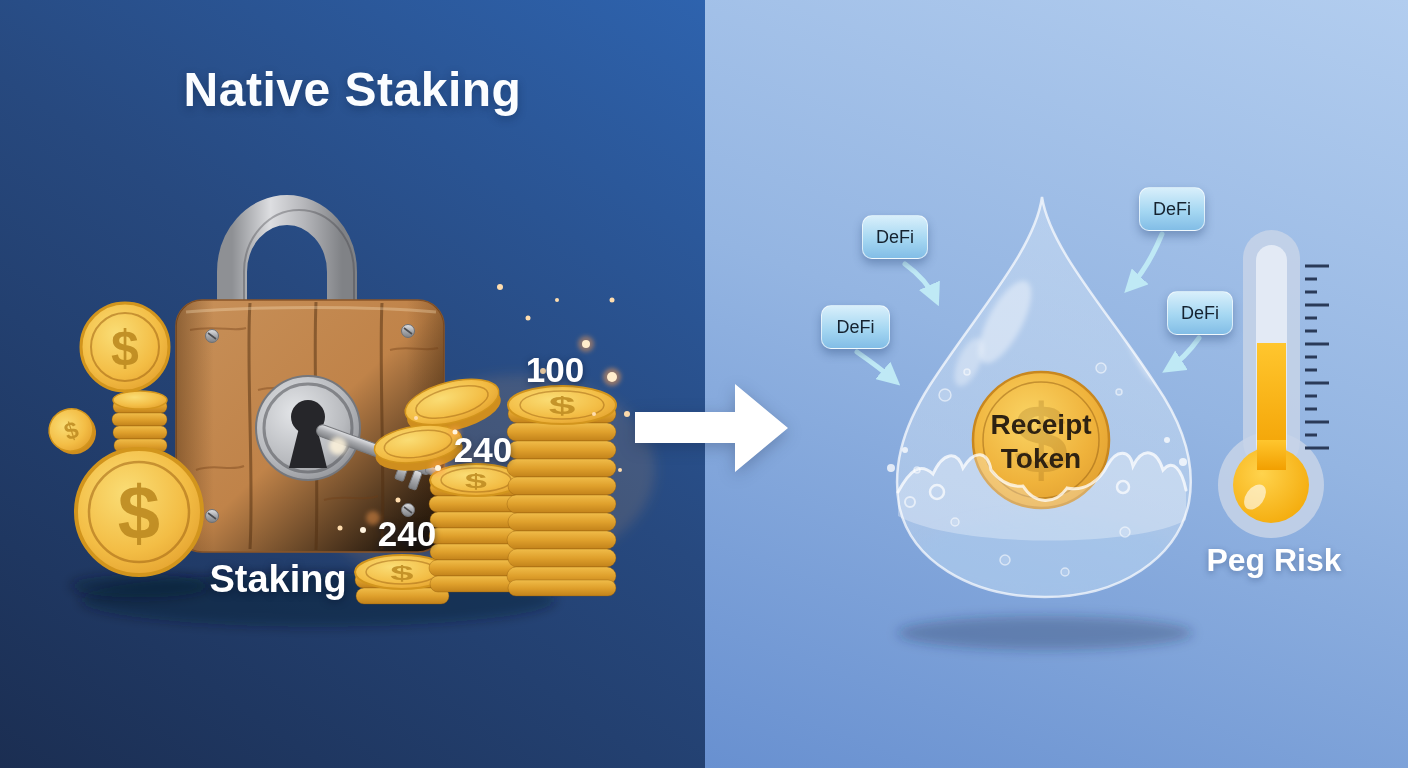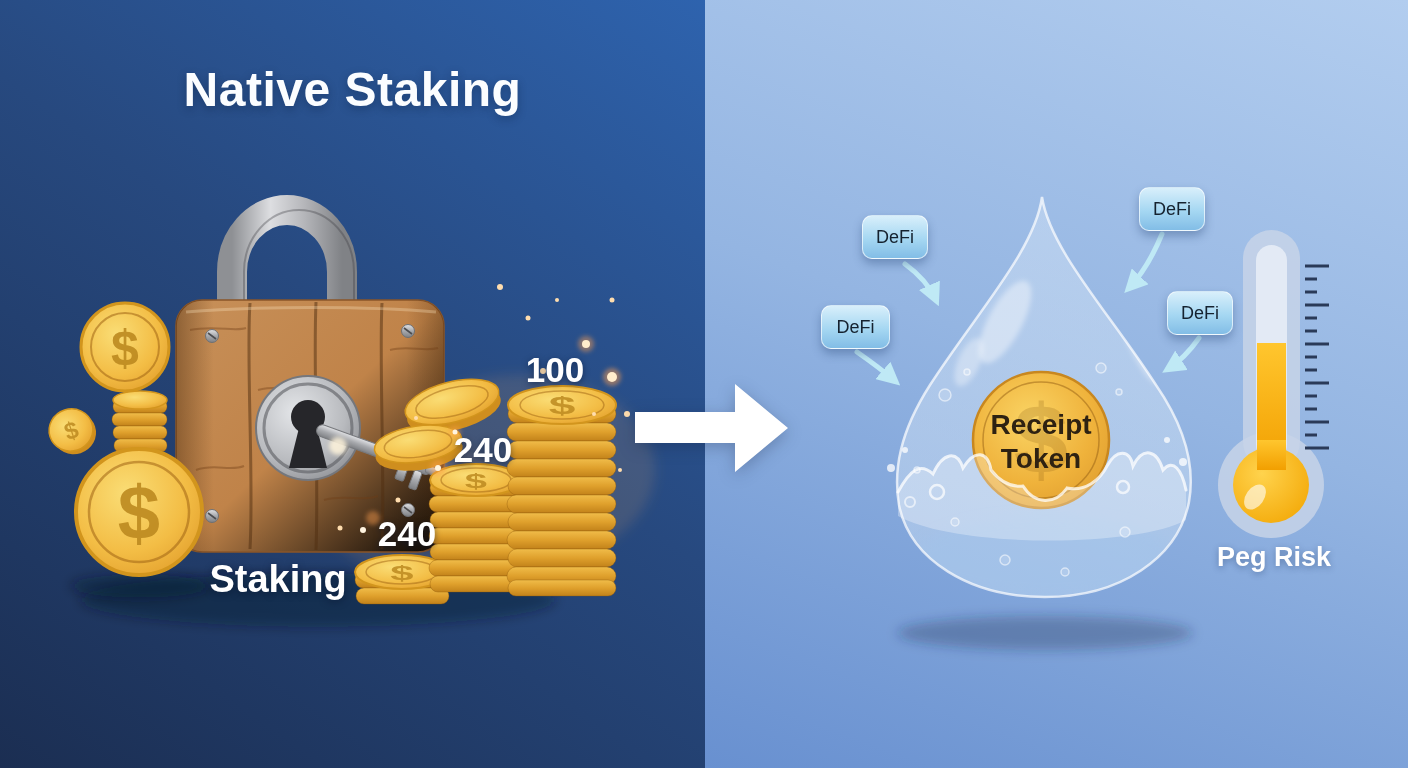--- a/index.html
+++ b/index.html
@@ -39,21 +39,21 @@
     border:1px solid rgba(255,255,255,.65);
     box-shadow:0 5px 10px rgba(30,60,110,.35);
     font-size:18px;font-weight:400;color:#15222f;text-align:right;
   }
   .badge-1{left:862px;top:215px;}
   .badge-2{left:821px;top:305px;width:69px;}
   .badge-3{left:1139px;top:187px;}
   .badge-4{left:1167px;top:291px;}
   .peg-risk{
     position:absolute;left:1190px;top:542px;width:168px;text-align:center;
-    font-size:27px;font-weight:700;color:#ffffff;text-shadow:0 2px 6px rgba(30,55,100,.4);
+    font-size:32px;font-weight:700;color:#ffffff;text-shadow:0 2px 6px rgba(30,55,100,.4);
   }
   svg text{font-family:"Liberation Sans",sans-serif;}
 </style>
 </head>
 <body>
 
 <div class="canvas">
 
   <div class="panel left">
     <div class="title">Native Staking</div>

